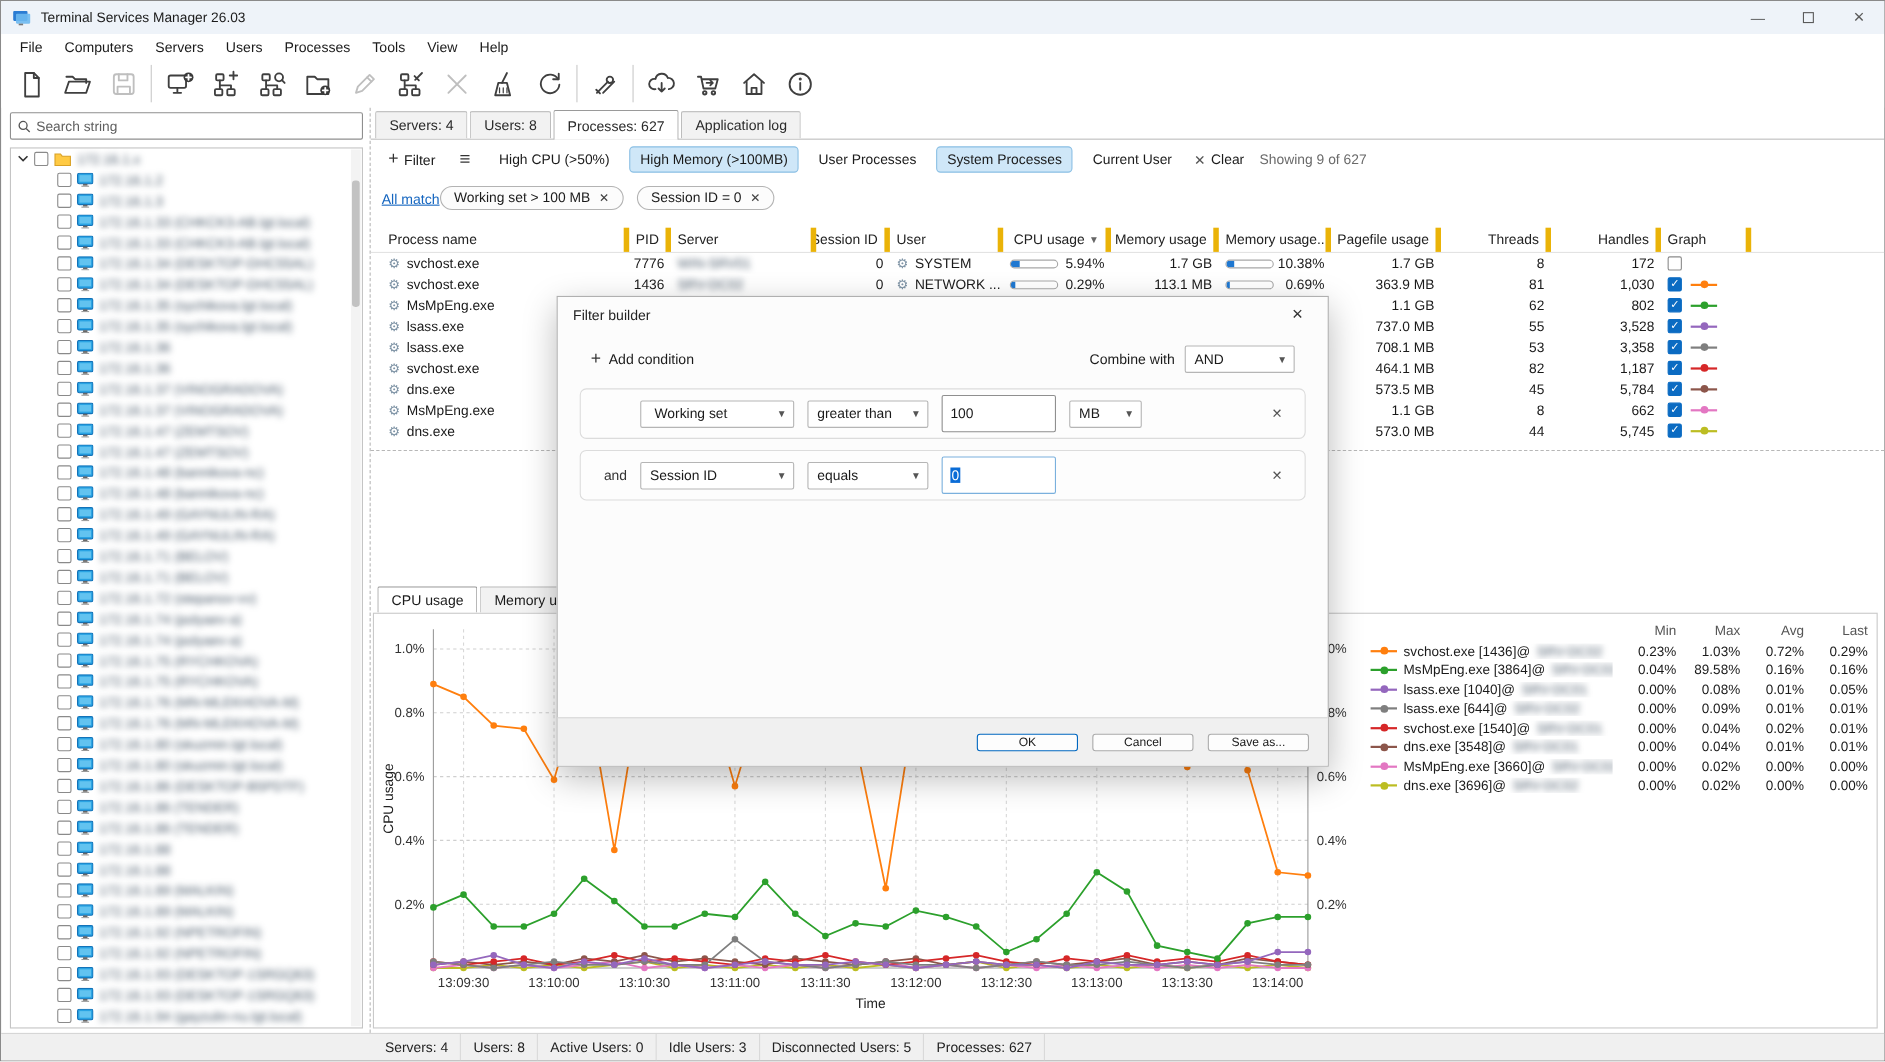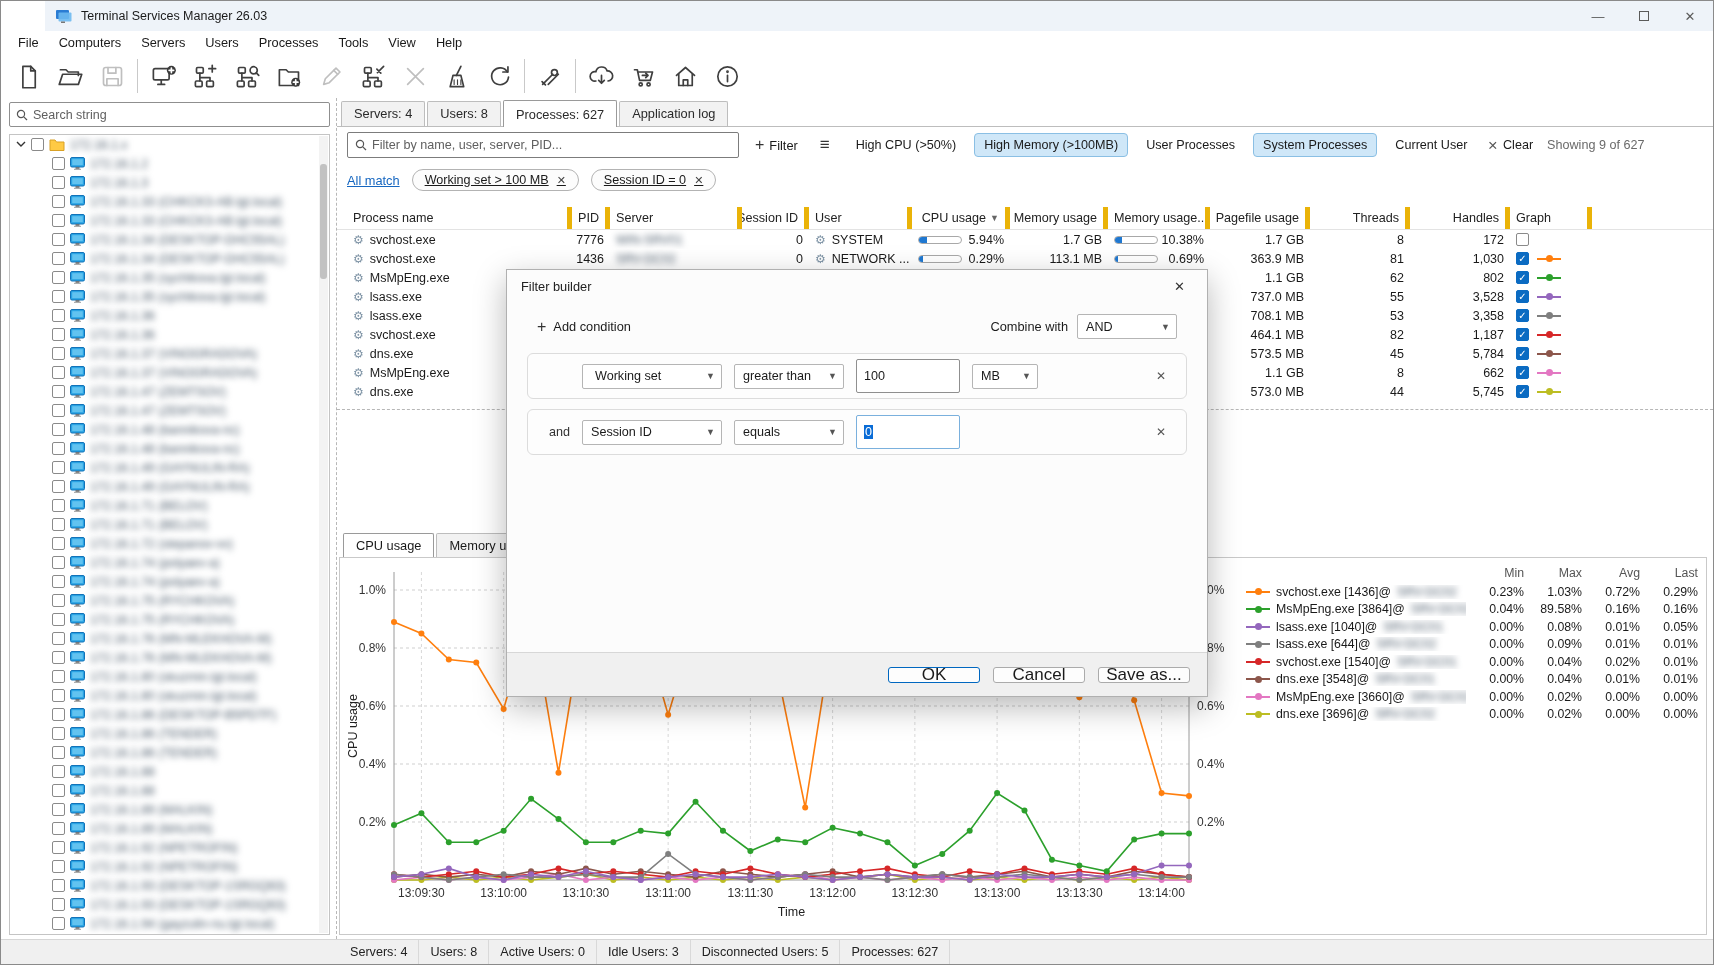--- a/index.html
+++ b/index.html
@@ -1,20 +1,20 @@
 <!DOCTYPE html>
 <html><head>
 <meta charset="utf-8">
 <style>
   * { margin:0; padding:0; box-sizing:border-box; }
   html,body { width:1714px; height:965px; overflow:hidden; font-family:"Liberation Sans","DejaVu Sans",sans-serif; font-size:13px; color:#1a1a1a; background:#fff; }
   .win { position:relative; width:1714px; height:965px; border:1px solid #8a8a8a; background:#fff; overflow:hidden; }
 
   
-  .titlebar { height:30px; background:#eef3f9; display:flex; align-items:center; padding-left:10px;margin-left:44px; }
+  .titlebar { height:30px; background:#eef3f9; display:flex; align-items:center; padding-left:10px; }
   .titlebar .appicon { width:17px; height:15px; margin-right:9px; }
   .titlebar .title { font-size:12.5px; color:#1b1b1b; }
   .wctrl { margin-left:auto; display:flex; height:30px; }
   .wctrl .wbtn { width:46px; height:30px; display:flex; align-items:center; justify-content:center; color:#5a5a5a; font-size:13px; }
   .wbtn .maxbox { width:10px; height:10px; border:1px solid #5a5a5a; }
 
   
   .menubar { height:23px; background:#fff; display:flex; align-items:center; padding-left:8px; gap:2px; }
   .menubar .mitem { padding:2px 9px; font-size:12.8px; }
 
@@ -56,21 +56,21 @@
   .finput input::placeholder { color:#606060; }
   .plusbtn { display:flex; align-items:center; gap:5px; font-size:12.8px; padding:4px 6px; }
   .plus { font-size:16px; font-weight:400; color:#333; line-height:10px; }
   .hamb { font-size:17px; color:#333; padding:0 6px; }
   .ftoggle { padding:4px 9px; border-radius:4px; font-size:12.6px; border:1px solid transparent; white-space:nowrap; }
   .ftoggle.active { background:#cfe7f8; border-color:#8abfe4; }
   .clearbtn { display:flex; align-items:center; gap:5px; font-size:12.6px; }
   .showing { color:#6a6a6a; font-size:12.6px; margin-left:4px; }
 
   
-  .chipsrow { height:34px; display:flex; align-items:center; gap:12px; padding-left:10px; }
+  .chipsrow { height:34px; display:flex; align-items:center; padding-left:10px; }
   .allmatch { color:#1566c0; text-decoration:underline; font-size:12.8px; }
   .chip { border:1px solid #b3b3b3; border-radius:12px; background:#fcfcfc; padding:3px 12px; font-size:12.6px; display:flex; gap:8px; align-items:center; }
   .chip .x { color:#444; font-size:11px; }
 
   
   .grid { display:grid; grid-template-columns:225px 38px 132px 67px 103px 98px 98px 102px 100px 100px 100px 82px; padding-left:10px; }
   .thead { height:23px; margin-top:10px; border-bottom:1px solid #e3e3e3; }
   .thead .hc { font-size:12.6px; color:#222; display:flex; align-items:center; border-right:5px solid #eab308; padding:0 6px; white-space:nowrap; overflow:hidden; }
   .thead .hc.r { justify-content:flex-end; }
   .sortch { color:#666; font-size:9px; margin-left:4px; }
@@ -110,21 +110,21 @@
   .addcond { display:flex; align-items:center; gap:7px; font-size:12.8px; }
   .combine { margin-left:auto; display:flex; align-items:center; gap:9px; font-size:12.8px; }
   .dd { height:25px; border:1px solid #b5b5b5; border-radius:2px; background:#fff; display:flex; align-items:center; padding:0 6px 0 8px; font-size:12.6px; gap:8px; }
   .dd .ch { margin-left:auto; color:#555; font-size:9px; }
   .condbox { margin:10px 20px 0; border:1px solid #dcdcdc; border-radius:6px; background:#fdfdfd; height:46px; display:flex; align-items:center; padding:0 14px; gap:12px; }
   .conn { width:28px; font-size:12.6px; color:#333; text-align:right; }
   .tin { height:25px; border:1px solid #8f8f8f; border-radius:2px; background:#fff; display:flex; align-items:center; padding:16px 7px; font-size:12.6px; }
   .selhl { background:#0a6cd6; color:#fff; padding:0 1px; }
   .rowx { margin-left:auto; color:#555; font-size:12px; padding:2px 6px; }
   .dfoot { position:absolute; left:0; right:0; bottom:0; height:44px; background:#f0f0f0; border-top:1px solid #d7d7d7; display:flex; align-items:center; justify-content:flex-end; gap:13px; padding-right:17px; }
-  .dbtn { width:92px; height:16px; border:1px solid #ababab; border-radius:3px; background:#fdfdfd; font-size:17px; display:flex; align-items:center; justify-content:center; }
+  .dbtn { width:92px; height:16px; border:1px solid #ababab; border-radius:3px; background:#fdfdfd; font-size:11px; display:flex; align-items:center; justify-content:center; }
   .dbtn.default { border:1.5px solid #0067c0; }
 
   .chartwrap { position:absolute; left:4px; top:4px; }
 </style>
 </head>
 <body>
 
 <div class="win">
 
   <div class="titlebar">
@@ -722,27 +722,20 @@
     <div class="main">
       <div class="toptabs" id="topTabs">
           <span class="ttab">Servers: 4</span>
           <span class="ttab">Users: 8</span>
           <span class="ttab active">Processes: 627</span>
           <span class="ttab">Application log</span>
         </div>
       <div class="tabline"></div>
 
       <div class="filterrow">
-        <div class="finput">
-          <svg width="12" height="12" viewBox="0 0 12 12">
-              <circle cx="5" cy="5" r="3.6" fill="none" stroke="#555" stroke-width="1.2"></circle>
-              <path d="M7.8 7.8L11 11" stroke="#555" stroke-width="1.2"></path>
-            </svg>
-          <input placeholder="Filter by name, user, server, PID..." style="">
-        </div>
         <div class="plusbtn">
             <span class="plus">+</span>
             <span>Filter</span>
           </div>
         <div class="hamb">≡</div>
         <div id="ftoggles" style="display:flex;gap:8px;align-items:center;">
             <span class="ftoggle">High CPU (&gt;50%)</span>
             <span class="ftoggle active">High Memory (&gt;100MB)</span>
             <span class="ftoggle">User Processes</span>
             <span class="ftoggle active">System Processes</span>
@@ -750,21 +743,21 @@
           </div>
         <div class="clearbtn">
             <span style="color:#555;">✕</span>
             <span>Clear</span>
           </div>
         <div class="showing">Showing 9 of 627</div>
       </div>
 
       <div class="chipsrow">
         <span class="allmatch">All match</span>
-        <span id="chips" style="display:flex;gap:12px;text-decoration:underline;">
+        <span id="chips" style="display:flex;gap:12px;">
             <span class="chip">Working set &gt; 100 MB<span class="x">✕</span></span>
             <span class="chip">Session ID = 0<span class="x">✕</span></span>
           </span>
       </div>
 
       <div class="grid thead" id="thead">
           <span class="hc ">Process name</span>
           <span class="hc r">PID</span>
           <span class="hc ">Server</span>
           <span class="hc r">Session ID</span>

